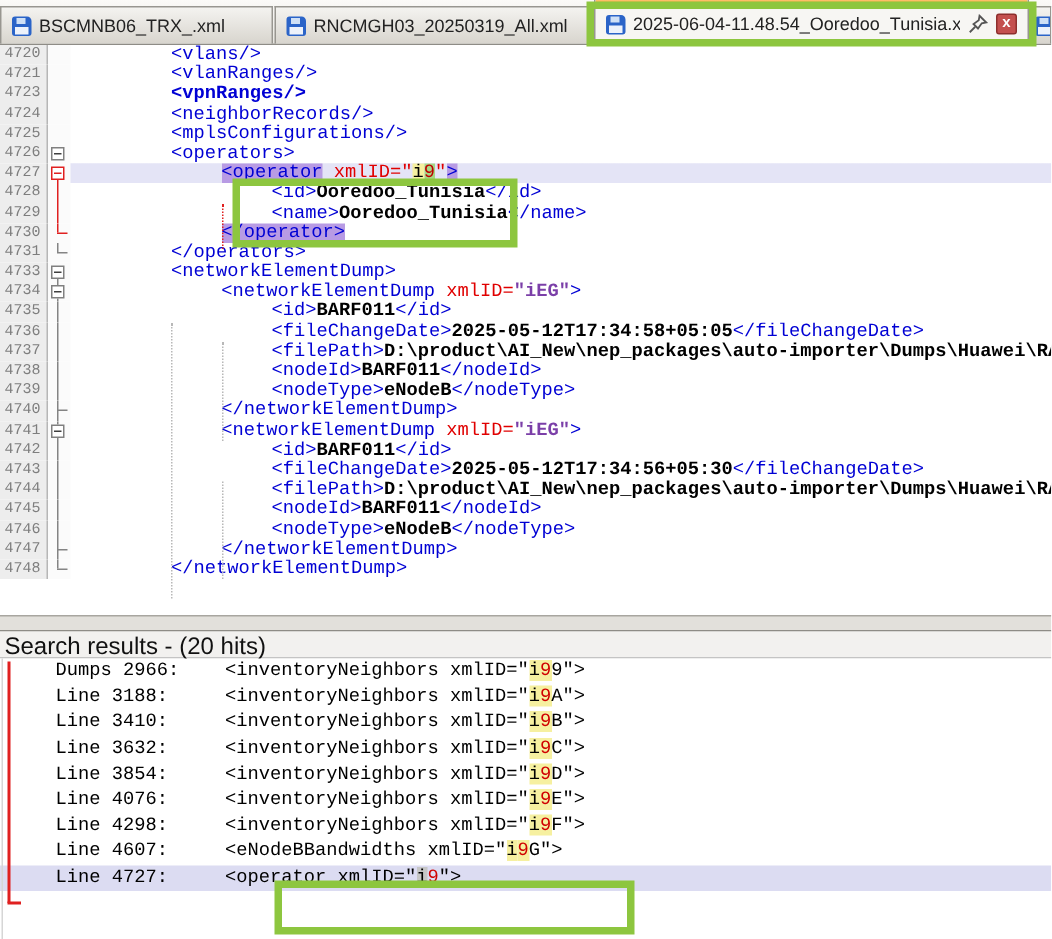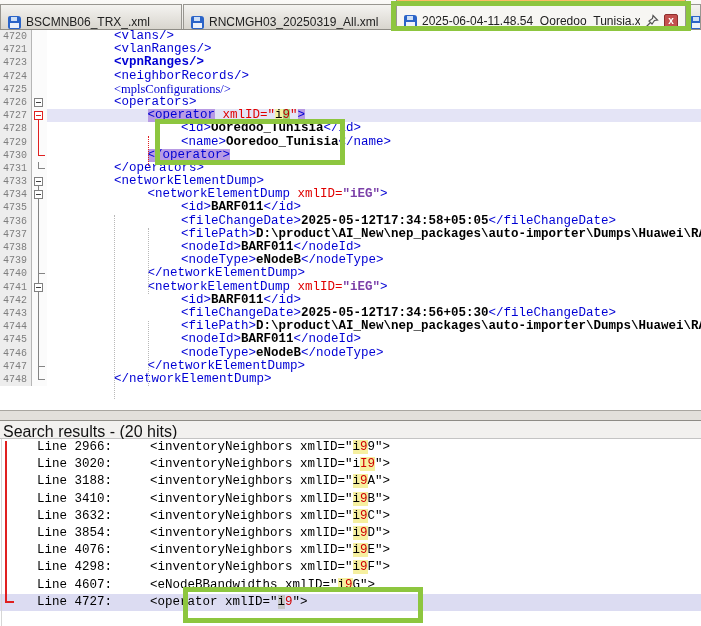--- a/index.html
+++ b/index.html
@@ -4,21 +4,21 @@
 <style>
   * { margin:0; padding:0; box-sizing:border-box; }
   html,body { background:#fff; }
   .page { position:relative; width:701px; height:626px; overflow:hidden;
           font-family:"Liberation Sans", sans-serif; background:#fff; }
 
   
   .tabbar { position:absolute; left:0; top:0; width:701px; height:30px;
             background:linear-gradient(#FBFAF8,#E7E5E0);
             border-bottom:1px solid #8E8C86; display:flex; align-items:flex-end; }
-  .tab { display:flex; align-items:flex-end; gap:5px; height:25px; margin-top:4px;
+  .tab { display:flex; align-items:center; gap:5px; height:25px; margin-top:4px;
          padding:0 7px; background:linear-gradient(#F4F3F0,#D8D5CE);
          border:1px solid #989690; border-bottom:none; font-size:12px; color:#222;
          white-space:nowrap; overflow:hidden; flex:none; }
   .tab.inactive1 { width:182px; }
   .tab.inactive2 { width:212px; margin-left:1px; }
   .tab.active { width:290px; height:30px; margin-top:0; margin-left:1px;
                 background:#F7F6F3; border-bottom:1px solid #F7F6F3;
                 padding-top:4px; position:relative; z-index:2; }
   .tab.active::before { content:""; position:absolute; left:0; top:0; right:0; height:4px;
                 background:linear-gradient(#FDC270,#F68B0B); }
@@ -123,21 +123,21 @@
     <div class="tab fragment">
       <span class="floppy"></span>
     </div>
   </div>
 
   <div class="editor" id="editor">
       <div class="row"><span class="num">4720</span><span class="fold"></span><span class="codewrap" style="padding-left: 67px;"><span class="c-t">&lt;vlans/&gt;</span></span></div>
       <div class="row"><span class="num">4721</span><span class="fold"></span><span class="codewrap" style="padding-left: 67px;"><span class="c-t">&lt;vlanRanges/&gt;</span></span></div>
       <div class="row"><span class="num">4723</span><span class="fold"></span><span class="codewrap" style="padding-left: 67px; font-weight: bold;"><span class="c-t">&lt;vpnRanges/&gt;</span></span></div>
       <div class="row"><span class="num">4724</span><span class="fold"></span><span class="codewrap" style="padding-left: 67px;"><span class="c-t">&lt;neighborRecords/&gt;</span></span></div>
-      <div class="row"><span class="num">4725</span><span class="fold"></span><span class="codewrap" style="padding-left: 67px; font-family: Liberation Serif, serif;"><span class="c-t">&lt;mplsConfigurations/&gt;</span></span></div>
+      <div class="row"><span class="num">4725</span><span class="fold"></span><span class="codewrap" style="padding-left: 67px;"><span class="c-t">&lt;mplsConfigurations/&gt;</span></span></div>
       <div class="row"><span class="num">4726</span><span class="fold"><i class="f-box"></i></span><span class="codewrap" style="padding-left: 67px;"><span class="c-t">&lt;operators&gt;</span></span></div>
       <div class="row cur"><span class="num">4727</span><span class="fold"><i class="f-rbox"></i><i class="f-rvb"></i></span><span class="codewrap" style="padding-left: 100.5px;"><span class="c-m">&lt;operator</span><span class="c-w"> </span><span class="c-a">xmlID="</span><span class="c-hy">i</span><span class="c-hg">9</span><span class="c-a">"</span><span class="c-m">&gt;</span></span></div>
       <div class="row"><span class="num">4728</span><span class="fold"><i class="f-rv"></i></span><span class="codewrap" style="padding-left: 134px;"><span class="c-t">&lt;id&gt;</span><span class="c-x">Ooredoo_Tunisia</span><span class="c-t">&lt;/id&gt;</span></span></div>
       <div class="row"><span class="num">4729</span><span class="fold"><i class="f-rv"></i></span><span class="codewrap" style="padding-left: 134px;"><span class="c-t">&lt;name&gt;</span><span class="c-x">Ooredoo_Tunisia</span><span class="c-t">&lt;/name&gt;</span></span></div>
       <div class="row"><span class="num">4730</span><span class="fold"><i class="f-rvt"></i><i class="f-rh"></i></span><span class="codewrap" style="padding-left: 100.5px;"><span class="c-m">&lt;/operator&gt;</span></span></div>
       <div class="row"><span class="num">4731</span><span class="fold"><i class="f-vt"></i><i class="f-h"></i></span><span class="codewrap" style="padding-left: 67px;"><span class="c-t">&lt;/operators&gt;</span></span></div>
       <div class="row"><span class="num">4733</span><span class="fold"><i class="f-box"></i><i class="f-vb"></i></span><span class="codewrap" style="padding-left: 67px;"><span class="c-t">&lt;networkElementDump&gt;</span></span></div>
       <div class="row"><span class="num">4734</span><span class="fold"><i class="f-v"></i><i class="f-box"></i></span><span class="codewrap" style="padding-left: 100.5px;"><span class="c-t">&lt;networkElementDump</span><span class="c-w"> </span><span class="c-a">xmlID=</span><span class="c-v">"iEG"</span><span class="c-t">&gt;</span></span></div>
       <div class="row"><span class="num">4735</span><span class="fold"><i class="f-v"></i></span><span class="codewrap" style="padding-left: 134px;"><span class="c-t">&lt;id&gt;</span><span class="c-x">BARF011</span><span class="c-t">&lt;/id&gt;</span></span></div>
       <div class="row"><span class="num">4736</span><span class="fold"><i class="f-v"></i></span><span class="codewrap" style="padding-left: 134px;"><span class="c-t">&lt;fileChangeDate&gt;</span><span class="c-x">2025-05-12T17:34:58+05:05</span><span class="c-t">&lt;/fileChangeDate&gt;</span></span></div>
@@ -156,22 +156,21 @@
       <div class="guide" style="left: 114px; top: 185px; height: 184px; position: absolute;"></div>
       <div class="guide red" style="left: 148px; top: 106px; height: 30px; position: absolute;"></div>
       <div class="guide" style="left: 148px; top: 198px; height: 66px; position: absolute;"></div>
       <div class="guide" style="left: 148px; top: 291px; height: 65px; position: absolute;"></div>
     </div>
 
   <div class="splitter"></div>
 
   <div class="res-header">Search results - (20 hits)</div>
   <div class="results" id="results">
-      <div class="hit"><span class="hlabel">Line 2966:</span><span class="c-w">&lt;inventoryNeighbors xmlID="</span><span class="c-sy">i</span><span class="c-syr">9</span><span class="c-w">9"&gt;</span></div>
-      <div class="hit"><span class="hlabel">Line 3020:</span><span class="c-w">&lt;inventoryNeighbors xmlID="i</span><span class="c-syr">I9</span><span class="c-w">"&gt;</span></div>
+      <div class="hit"><span class="hlabel">Dumps 2966:</span><span class="c-w">&lt;inventoryNeighbors xmlID="</span><span class="c-sy">i</span><span class="c-syr">9</span><span class="c-w">9"&gt;</span></div>
       <div class="hit"><span class="hlabel">Line 3188:</span><span class="c-w">&lt;inventoryNeighbors xmlID="</span><span class="c-sy">i</span><span class="c-syr">9</span><span class="c-w">A"&gt;</span></div>
       <div class="hit"><span class="hlabel">Line 3410:</span><span class="c-w">&lt;inventoryNeighbors xmlID="</span><span class="c-sy">i</span><span class="c-syr">9</span><span class="c-w">B"&gt;</span></div>
       <div class="hit"><span class="hlabel">Line 3632:</span><span class="c-w">&lt;inventoryNeighbors xmlID="</span><span class="c-sy">i</span><span class="c-syr">9</span><span class="c-w">C"&gt;</span></div>
       <div class="hit"><span class="hlabel">Line 3854:</span><span class="c-w">&lt;inventoryNeighbors xmlID="</span><span class="c-sy">i</span><span class="c-syr">9</span><span class="c-w">D"&gt;</span></div>
       <div class="hit"><span class="hlabel">Line 4076:</span><span class="c-w">&lt;inventoryNeighbors xmlID="</span><span class="c-sy">i</span><span class="c-syr">9</span><span class="c-w">E"&gt;</span></div>
       <div class="hit"><span class="hlabel">Line 4298:</span><span class="c-w">&lt;inventoryNeighbors xmlID="</span><span class="c-sy">i</span><span class="c-syr">9</span><span class="c-w">F"&gt;</span></div>
       <div class="hit"><span class="hlabel">Line 4607:</span><span class="c-w">&lt;eNodeBBandwidths xmlID="</span><span class="c-sy">i</span><span class="c-syr">9</span><span class="c-w">G"&gt;</span></div>
       <div class="hit sel"><span class="hlabel">Line 4727:</span><span class="c-w">&lt;operator xmlID="</span><span class="c-sg">i</span><span class="c-sr">9</span><span class="c-w">"&gt;</span></div>
     </div>
   <div class="res-border"></div>

